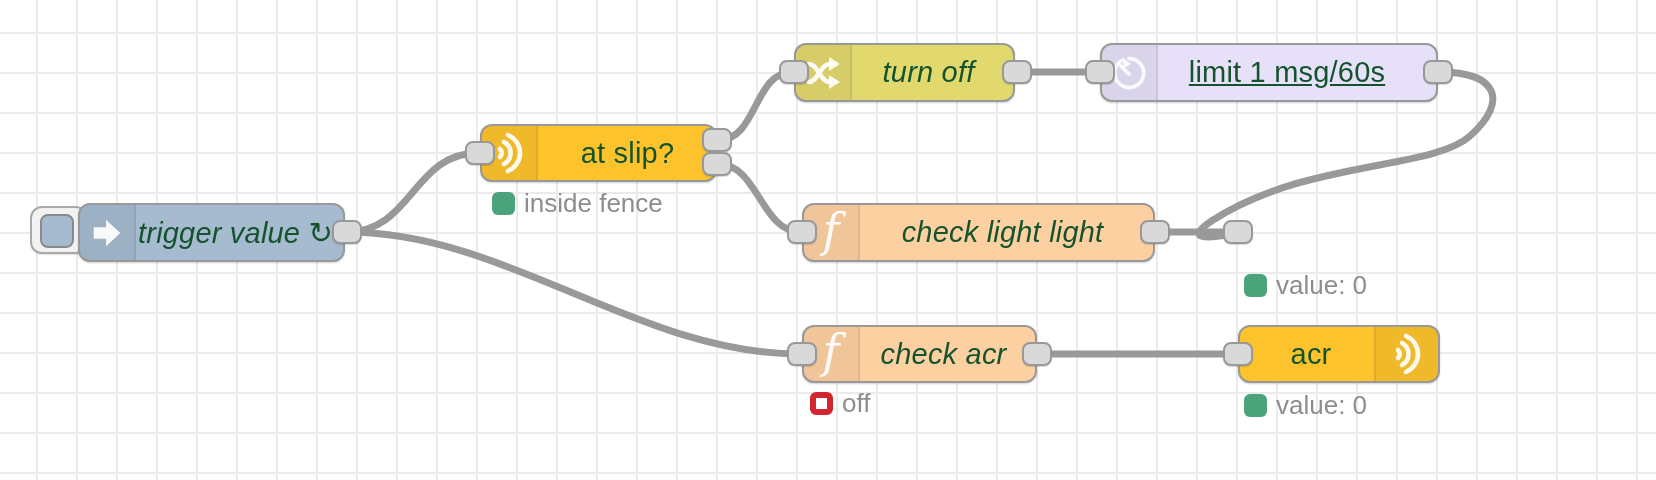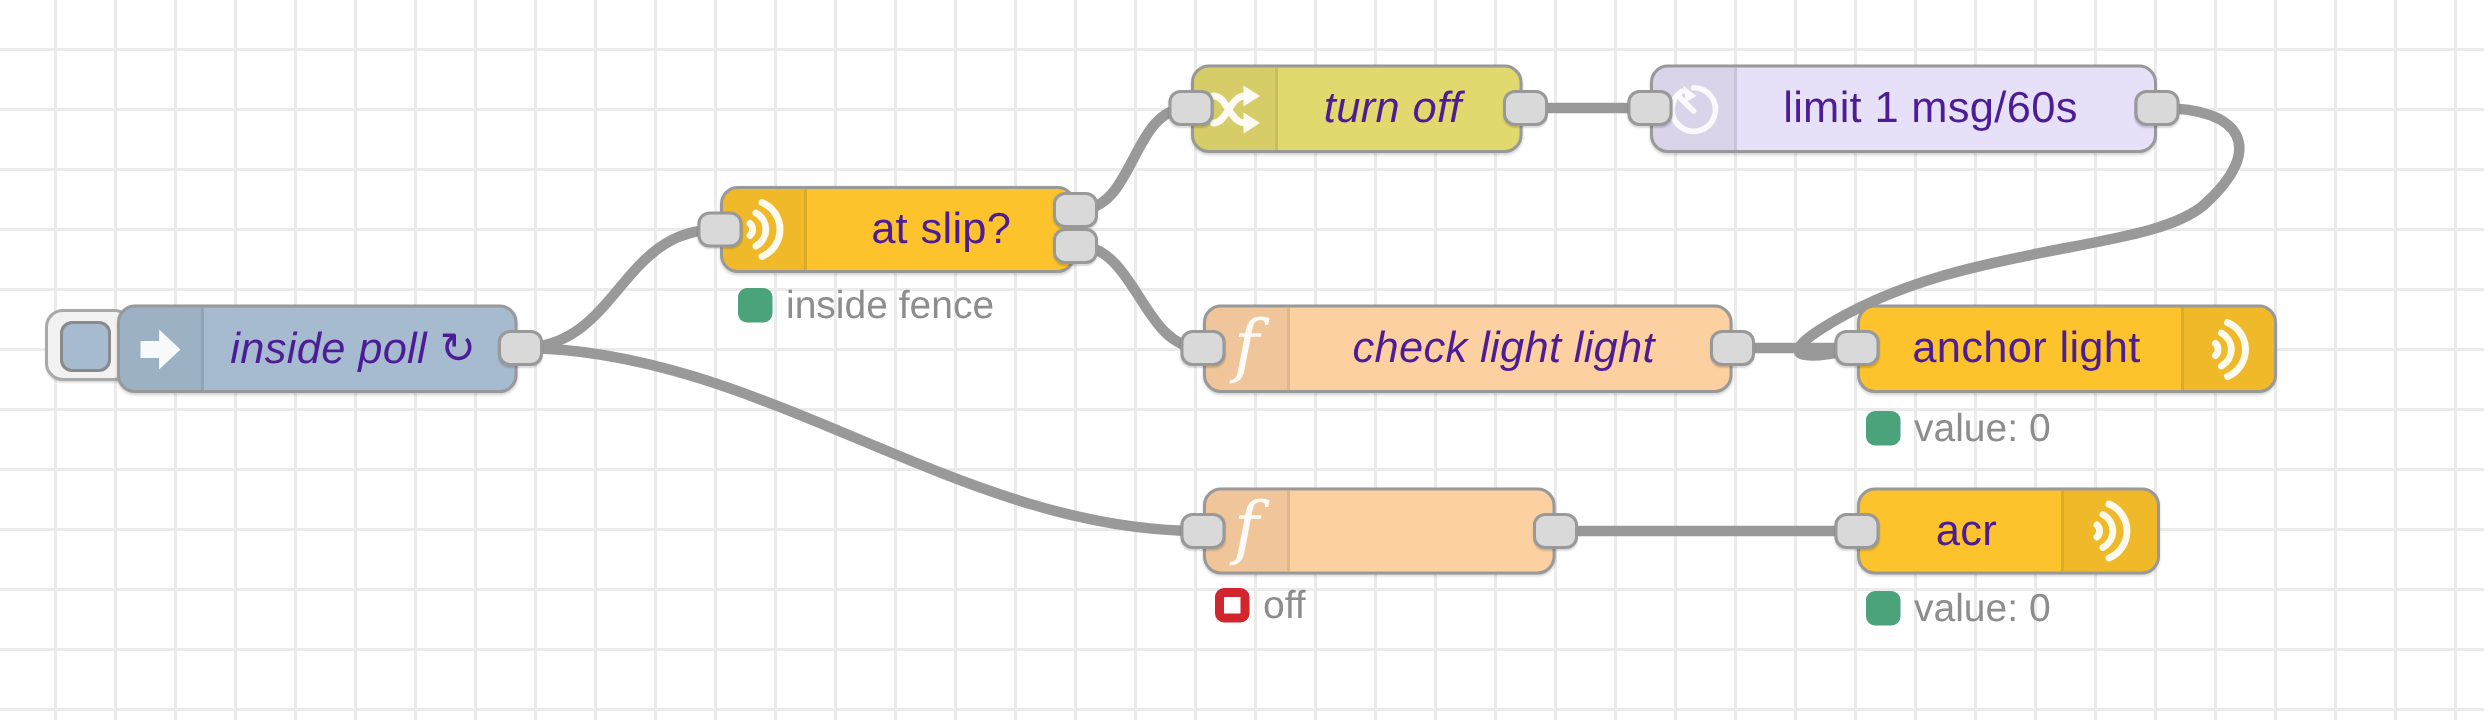--- a/index.html
+++ b/index.html
@@ -21,21 +21,21 @@
   }
   .icon-region{
     position:absolute;top:0;bottom:0;width:54px;
     background:rgba(0,0,0,.05);
     display:flex;align-items:center;justify-content:center;
   }
   .icon-region.left{left:0;border-radius:10px 0 0 10px;border-right:2px solid rgba(0,0,0,.08);}
   .icon-region.right{right:0;border-radius:0 10px 10px 0;border-left:2px solid rgba(0,0,0,.08);}
   .node-label{
     position:absolute;top:0;bottom:0;display:flex;align-items:center;justify-content:center;
-    font-size:29px;color:#4c1d95;white-space:nowrap;letter-spacing:.2px;
+    font-size:29px;color:#14532d;white-space:nowrap;letter-spacing:.2px;
   }
   .node-label.italic{font-style:italic;}
   .port{
     position:absolute;z-index:5;width:30px;height:24px;border-radius:8px;
     background:#d9d9d9;border:2.5px solid #999;box-sizing:border-box;
     box-shadow:0 1px 1px rgba(0,0,0,.15);
   }
   .status{
     position:absolute;z-index:2;display:flex;align-items:center;gap:9px;
     font-size:26px;color:#8d8d8d;white-space:nowrap;
@@ -71,21 +71,21 @@
   </svg>
 
   <div class="inject-button-shell" style="left:30px;top:206px;"></div>
   <div class="inject-button" style="left:40px;top:214px;"></div>
   <div class="node" style="left:78px;top:203px;width:267px;height:59px;background:#a6bbcf;">
     <div class="icon-region left">
       <svg class="icon-svg" width="38" height="38" viewBox="0 0 40 40">
         <path d="M6 14 h13 v-8 l15 14 -15 14 v-8 h-13 z" fill="#fff" opacity="0.92"></path>
       </svg>
     </div>
-    <div class="node-label italic" style="left:54px;right:6px;">inside poll ↻</div>
+    <div class="node-label italic" style="left:54px;right:6px;">trigger value ↻</div>
   </div>
   <div class="port" style="left:332px;top:220px;"></div>
 
   <div class="node" style="left:480px;top:124px;width:237px;height:58px;background:#fcc32c;">
     <div class="icon-region left">
       <svg class="icon-svg" width="40" height="44" viewBox="0 0 40 44">
         <g stroke="#fff" stroke-width="4.6" fill="none" stroke-linecap="round" opacity="0.92">
           <path d="M11 18 A5.5 5.5 0 0 1 11 26"></path>
           <path d="M15 11 A12.5 12.5 0 0 1 15 33"></path>
           <path d="M19 4 A19.5 19.5 0 0 1 19 40"></path>
@@ -121,60 +121,49 @@
   <div class="node" style="left:1100px;top:43px;width:338px;height:59px;background:#e6e0f8;">
     <div class="icon-region left">
       <svg class="icon-svg" width="40" height="40" viewBox="0 0 40 40">
         <g stroke="#fff" stroke-width="3.8" fill="none" stroke-linecap="round" opacity="0.85">
           <path d="M12 8 A14.5 14.5 0 1 0 20 5.5"></path>
           <path d="M20 21 L11 12"></path>
         </g>
         <path d="M22 11 l-9 -7 2 11 z" fill="#fff" opacity="0.85"></path>
       </svg>
     </div>
-    <div class="node-label" style="left:54px;right:18px;">limit 1 msg/60s</div>
+    <div class="node-label" style="left:54px;right:18px;text-decoration:underline;">limit 1 msg/60s</div>
   </div>
   <div class="port" style="left:1085px;top:60px;"></div>
   <div class="port" style="left:1423px;top:60px;"></div>
 
   <div class="node" style="left:802px;top:203px;width:353px;height:59px;background:#fdd0a2;">
     <div class="icon-region left">
       <svg class="icon-svg" width="40" height="52" viewBox="0 0 40 52">
         <text x="20" y="39" text-anchor="middle" font-family="'DejaVu Serif',serif" font-style="italic" font-size="46" fill="#fff" opacity="0.92">f</text>
       </svg>
     </div>
     <div class="node-label italic" style="left:54px;right:6px;">check light light</div>
   </div>
   <div class="port" style="left:787px;top:220px;"></div>
   <div class="port" style="left:1140px;top:220px;"></div>
 
-  <div class="node" style="left:1238px;top:203px;width:280px;height:59px;background:#fcc32c;">
-    <div class="icon-region right" style="width:60px;">
-      <svg class="icon-svg" width="40" height="44" viewBox="0 0 40 44">
-        <g stroke="#fff" stroke-width="4.6" fill="none" stroke-linecap="round" opacity="0.92">
-          <path d="M11 18 A5.5 5.5 0 0 1 11 26"></path>
-          <path d="M15 11 A12.5 12.5 0 0 1 15 33"></path>
-          <path d="M19 4 A19.5 19.5 0 0 1 19 40"></path>
-        </g>
-      </svg>
-    </div>
-    <div class="node-label" style="left:10px;right:64px;">anchor light</div>
-  </div>
   <div class="port" style="left:1223px;top:220px;"></div>
   <div class="status" style="left:1244px;top:270px;">
     <span class="status-shape dot"></span>
     <span>value: 0</span>
   </div>
 
   <div class="node" style="left:802px;top:325px;width:235px;height:58px;background:#fdd0a2;">
     <div class="icon-region left">
       <svg class="icon-svg" width="40" height="52" viewBox="0 0 40 52">
         <text x="20" y="39" text-anchor="middle" font-family="'DejaVu Serif',serif" font-style="italic" font-size="46" fill="#fff" opacity="0.92">f</text>
       </svg>
     </div>
+    <div class="node-label italic" style="left:54px;right:6px;">check acr</div>
   </div>
   <div class="port" style="left:787px;top:342px;"></div>
   <div class="port" style="left:1022px;top:342px;"></div>
   <div class="status" style="left:810px;top:388px;">
     <span class="status-shape ring"></span>
     <span>off</span>
   </div>
 
   <div class="node" style="left:1238px;top:325px;width:202px;height:58px;background:#fcc32c;text-align:center;">
     <div class="icon-region right" style="width:62px;">

